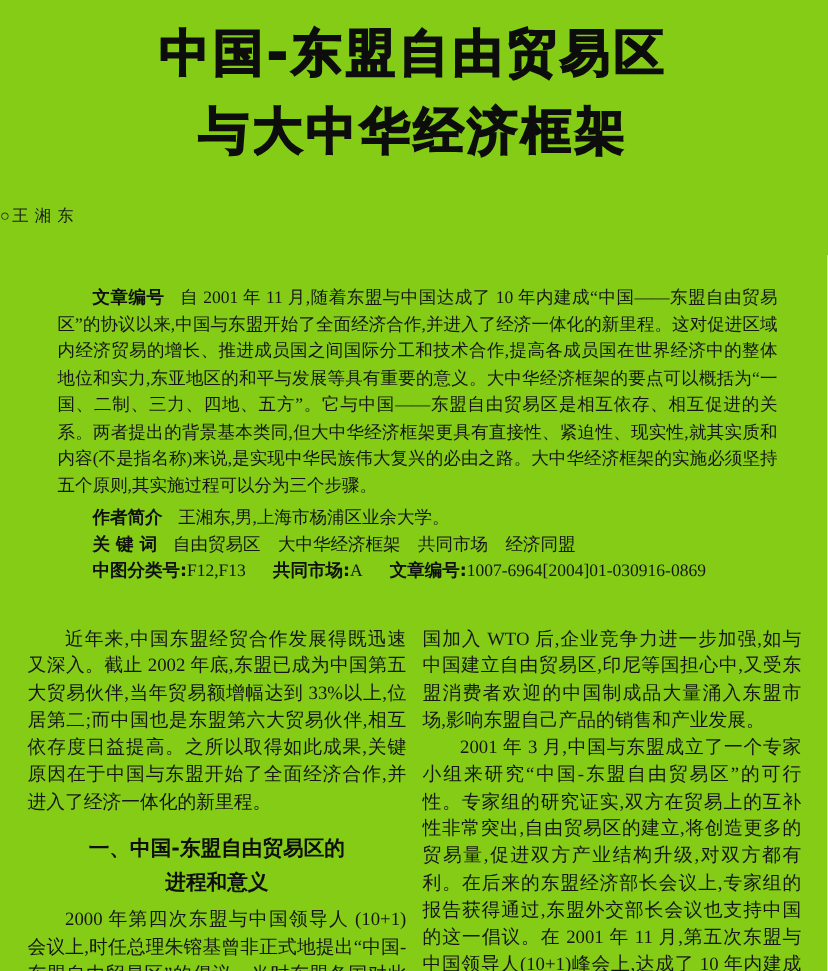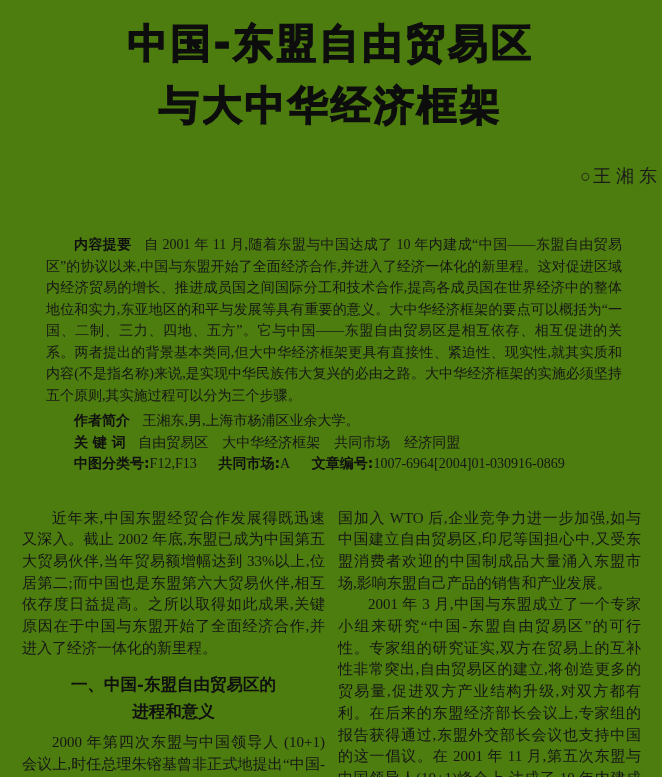--- a/index.html
+++ b/index.html
@@ -6,21 +6,21 @@
     margin: 0;
     padding: 0;
     background: #ffffff;
   }
   .page {
     position: relative;
     width: 662px;
     height: 777px;
     overflow: hidden;
     box-sizing: border-box;
-    background: #4d7c0f;
+    background: #84cc16;
     color: #161616;
     font-family: "Liberation Serif", "DejaVu Serif", serif;
   }
 
   
   .title {
     margin: 0;
     padding-top: 12px;
     text-align: center;
     font-family: "DejaVu Sans", sans-serif;
@@ -28,22 +28,22 @@
     font-size: 40px;
     line-height: 62px;
     letter-spacing: 3px;
     color: #0d0d0d;
     -webkit-text-stroke: 1.4px #0d0d0d;
   }
   .title .title-line { display: block; }
 
   .author-line {
     margin-top: 28px;
-    text-align: right;
-    font-size: 18px;
+    text-align: left;
+    font-size: 13px;
     letter-spacing: 5px;
     color: #1a1a1a;
   }
   .author-marker { letter-spacing: 2px; }
 
   
   .front-matter {
     margin: 46px 40px 0 46px;
     font-size: 14px;
     line-height: 21.5px;
@@ -107,21 +107,21 @@
     <span class="title-line">中国-东盟自由贸易区</span>
     <span class="title-line">与大中华经济框架</span>
   </h1>
 
   <div class="author-line">
     <span class="author-marker">○</span><span>王湘东</span>
   </div>
 
   <div class="front-matter">
     <p class="abstract-para">
-      <span class="label">内容提要</span><span>自 2001 年 11 月,随着东盟与中国达成了 10 年内建成“中国——东盟自由贸易区”的协议以来,中国与东盟开始了全面经济合作,并进入了经济一体化的新里程。这对促进区域内经济贸易的增长、推进成员国之间国际分工和技术合作,提高各成员国在世界经济中的整体地位和实力,东亚地区的和平与发展等具有重要的意义。大中华经济框架的要点可以概括为“一国、二制、三力、四地、五方”。它与中国——东盟自由贸易区是相互依存、相互促进的关系。两者提出的背景基本类同,但大中华经济框架更具有直接性、紧迫性、现实性,就其实质和内容(不是指名称)来说,是实现中华民族伟大复兴的必由之路。大中华经济框架的实施必须坚持五个原则,其实施过程可以分为三个步骤。</span>
+      <span class="label">文章编号</span><span>自 2001 年 11 月,随着东盟与中国达成了 10 年内建成“中国——东盟自由贸易区”的协议以来,中国与东盟开始了全面经济合作,并进入了经济一体化的新里程。这对促进区域内经济贸易的增长、推进成员国之间国际分工和技术合作,提高各成员国在世界经济中的整体地位和实力,东亚地区的和平与发展等具有重要的意义。大中华经济框架的要点可以概括为“一国、二制、三力、四地、五方”。它与中国——东盟自由贸易区是相互依存、相互促进的关系。两者提出的背景基本类同,但大中华经济框架更具有直接性、紧迫性、现实性,就其实质和内容(不是指名称)来说,是实现中华民族伟大复兴的必由之路。大中华经济框架的实施必须坚持五个原则,其实施过程可以分为三个步骤。</span>
     </p>
     <div class="meta-group">
       <p class="meta-line">
         <span class="label">作者简介</span><span>王湘东,男,上海市杨浦区业余大学。</span>
       </p>
       <p class="meta-line">
         <span class="label">关 键 词</span><span>自由贸易区　大中华经济框架　共同市场　经济同盟</span>
       </p>
       <p class="meta-line">
         <span class="code-pair"><span class="label">中图分类号:</span><span>F12,F13</span></span>

